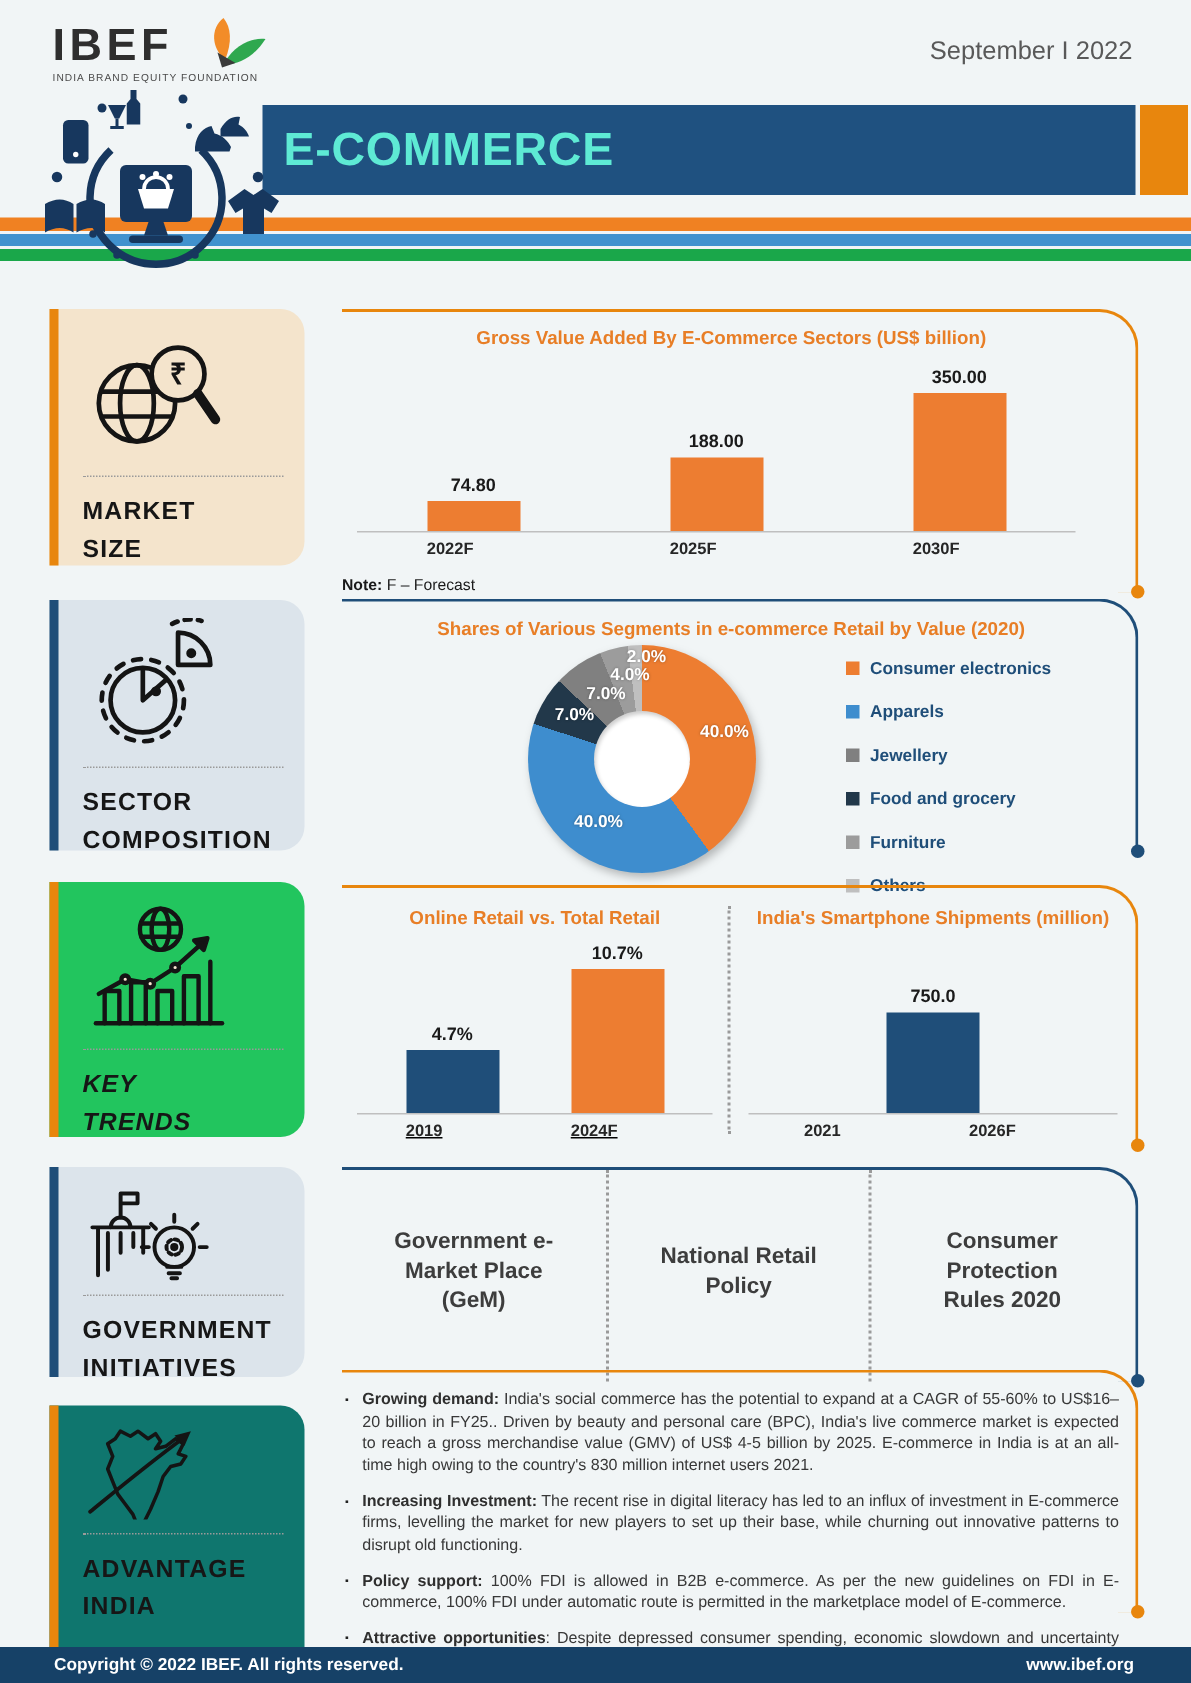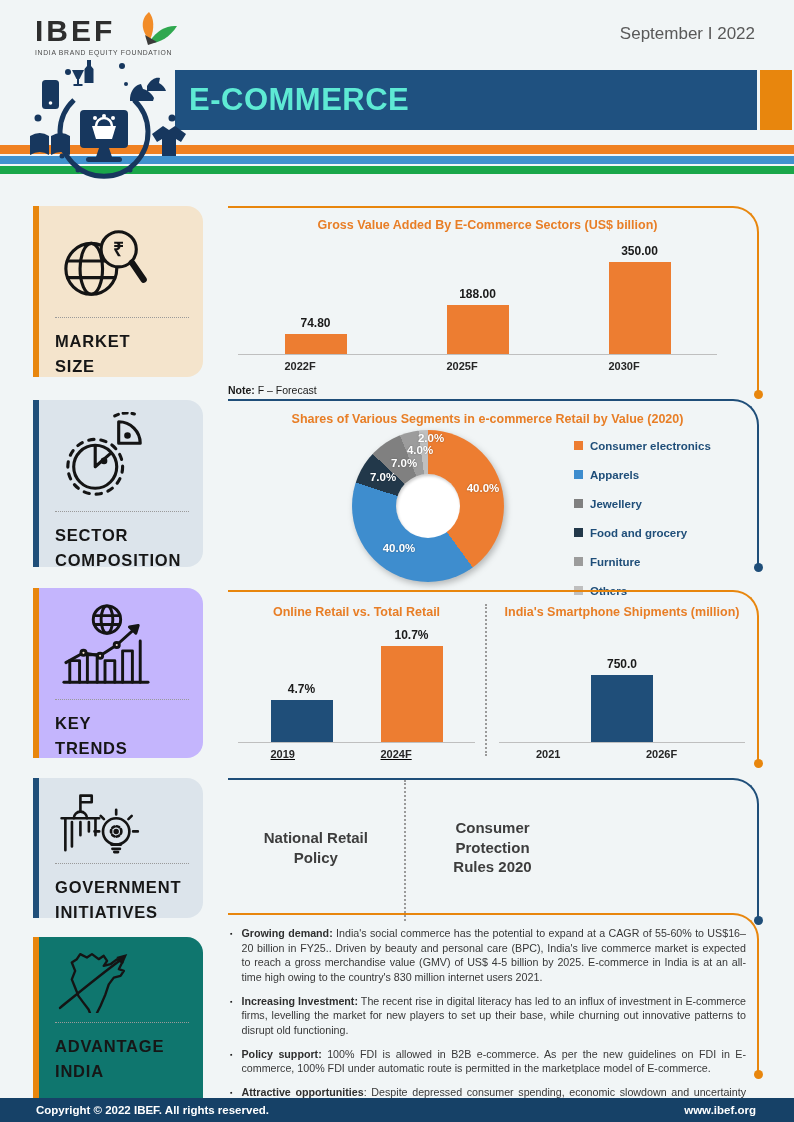--- a/index.html
+++ b/index.html
@@ -50,21 +50,21 @@
   
   .donut{position:absolute;left:124px;top:29px;width:152px;height:152px;border-radius:50%;filter:drop-shadow(2px 3px 3px rgba(0,0,0,.25));}
   .donut-hole{position:absolute;left:44px;top:44px;width:64px;height:64px;border-radius:50%;background:#fff;box-shadow:inset 1px 2px 3px rgba(0,0,0,.2);}
   .dlabel{position:absolute;color:#fff;font-size:11.5px;font-weight:bold;text-shadow:0 0 2px rgba(0,0,0,.35);transform:translate(-50%,-50%);}
   .dl0{left:131px;top:58px;}
   .dl1{left:47px;top:118px;}
   .dl2{left:31px;top:47px;}
   .dl3{left:52px;top:33px;}
   .dl4{left:68px;top:20px;}
   .dl5{left:79px;top:8px;}
-  .legend{position:absolute;left:346px;top:30px;}
+  .legend{position:absolute;left:336px;top:30px;}
   .legend-item{display:flex;align-items:center;height:29px;}
   .legend-swatch{width:9px;height:9px;margin-right:7px;flex:0 0 auto;}
   .legend-label{font-size:11.5px;font-weight:bold;color:#1F4E79;}
 
   
   .half{position:absolute;top:0;bottom:0;}
   .half-title{text-align:center;font-size:12.5px;font-weight:bold;color:#E87E26;margin-top:13px;}
   .vdivider{position:absolute;left:257px;top:12px;bottom:8px;border-left:2px dotted #9a9a9a;}
 
   
@@ -173,21 +173,21 @@
         <path d="M64 32 V10 A22 22 0 0 1 86 32 Z"></path>
         <path d="M60 4 A27 27 0 0 1 80 2" stroke-dasharray="4 5"></path>
         <circle cx="73" cy="24" r="1.8" fill="#141414"></circle>
       </svg>
     </div>
     <div class="side-divider"></div>
     <div class="side-label">SECTOR
 COMPOSITION</div>
   </div>
 
-  <div class="side-card" style="--bar:#E8860D;background:#c4b5fd;top:588px;height:170px;">
+  <div class="side-card" style="--bar:#E8860D;background:#22c55e;top:588px;height:170px;font-style:italic;">
     <div class="side-icon">
       <svg width="100" height="90" viewBox="0 0 100 92" fill="none" stroke="#141414" stroke-width="3" stroke-linecap="round" stroke-linejoin="round">
         <circle cx="52" cy="20" r="14"></circle>
           <ellipse cx="52" cy="20" rx="6" ry="14"></ellipse>
           <path d="M39 16h26M39 25h26"></path>
         <path d="M8 84 h86"></path>
         <path d="M14 84 V62 h10 v22 M32 84 V56 h10 v28 M50 84 V62 h10 v22 M68 84 V52 h10 v32 M86 84 V42"></path>
         <path d="M10 64 L28 54 l17 3 L62 46 L82 28"></path>
         <circle cx="28" cy="54" r="2.6" fill="#FAE3D0"></circle>
           <circle cx="45" cy="57" r="2.6" fill="#FAE3D0"></circle>
@@ -337,20 +337,25 @@
           <div class="bar-cat" style="width:62px;">2026F</div>
         </div>
       </div>
     </div>
   </div>
 
   <div class="frame" style="--c:#1F4E79;top:778px;height:143px;">
     <span class="end-dot"></span>
     <div class="gov-grid">
       <div class="gov-cell">
+          <div class="gov-text">Government e-
+Market Place
+(GeM)</div>
+        </div>
+      <div class="gov-cell">
           <div class="gov-text">National Retail
 Policy</div>
         </div>
       <div class="gov-cell">
           <div class="gov-text">Consumer
 Protection
 Rules 2020</div>
         </div>
     </div>
   </div>

